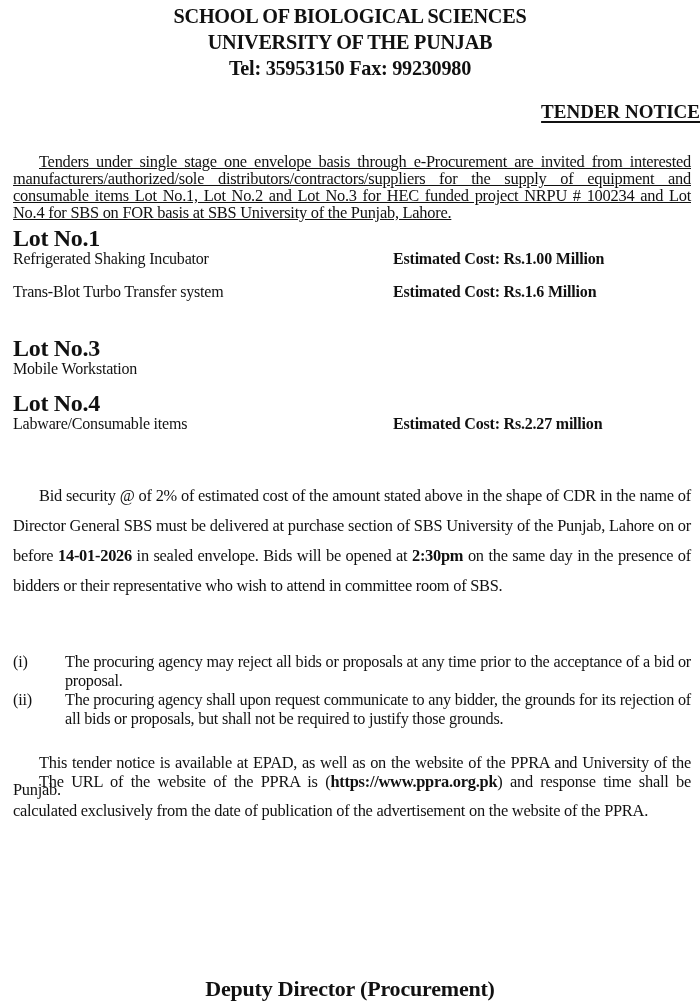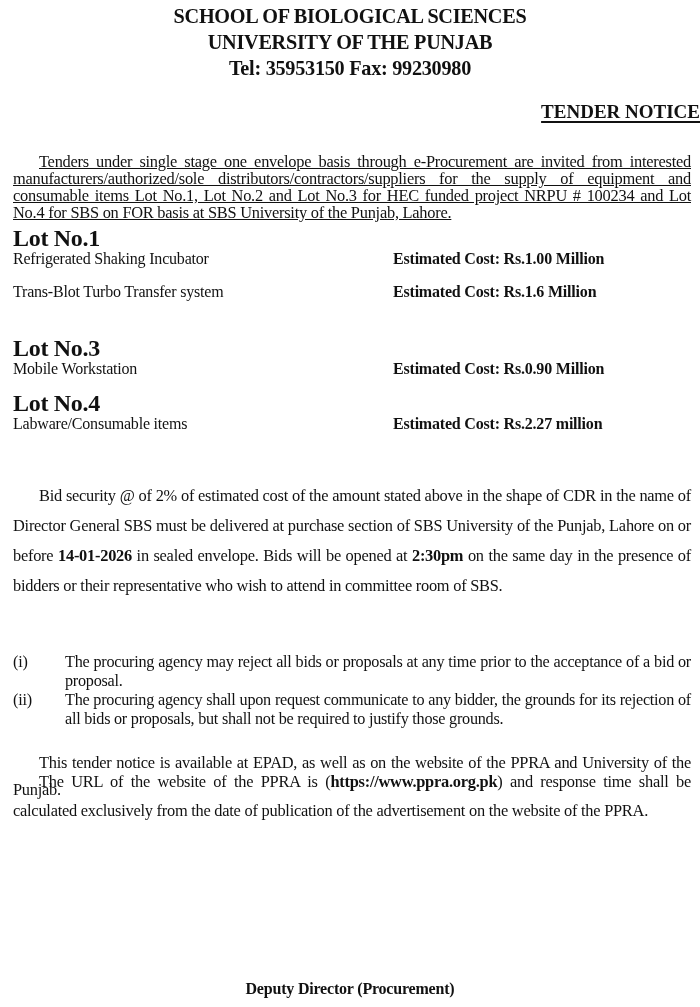--- a/index.html
+++ b/index.html
@@ -35,21 +35,21 @@
     .cond-item { position: relative; padding-left: 52px; text-align: justify; text-align-last: left; }
     .cond-num { position: absolute; left: 0; top: 0; }
     .p3 { top: 749px; line-height: 27px; }
     .p4 { top: 767px; line-height: 29px; }
     .sig-name {
       position: absolute; left: 0; width: 700px; top: 948px; text-align: center;
       font-weight: bold; font-size: 24px; line-height: 28px; letter-spacing: -0.2px;
     }
     .sig-title {
       position: absolute; left: 0; width: 700px; top: 976px; text-align: center;
-      font-weight: bold; font-size: 16px; line-height: 26px; letter-spacing: -0.2px;
+      font-weight: bold; font-size: 22px; line-height: 26px; letter-spacing: -0.2px;
     }
   </style>
 </head>
 <body>
 
 <div class="page">
 
   <div class="hdr" style="top:3px;">SCHOOL OF BIOLOGICAL SCIENCES</div>
   <div class="hdr" style="top:29px;">UNIVERSITY OF THE PUNJAB</div>
   <div class="hdr" style="top:55px;">Tel: 35953150 Fax: 99230980</div>
@@ -72,21 +72,20 @@
     <div class="lot-row">
       <span class="lot-desc">Trans-Blot Turbo Transfer system</span>
       <span class="lot-cost">Estimated Cost: Rs.1.6 Million</span>
     </div>
   </div>
 
   <div class="lot" style="top:337px;">
     <div class="lot-h">Lot No.3</div>
     <div class="lot-row">
       <span class="lot-desc">Mobile Workstation</span>
-      <span class="lot-cost">Estimated Cost: Rs.0.90 Million</span>
     </div>
   </div>
 
   <div class="lot" style="top:392px;">
     <div class="lot-h">Lot No.4</div>
     <div class="lot-row">
       <span class="lot-desc">Labware/Consumable items</span>
       <span class="lot-cost">Estimated Cost: Rs.2.27 million</span>
     </div>
   </div>

